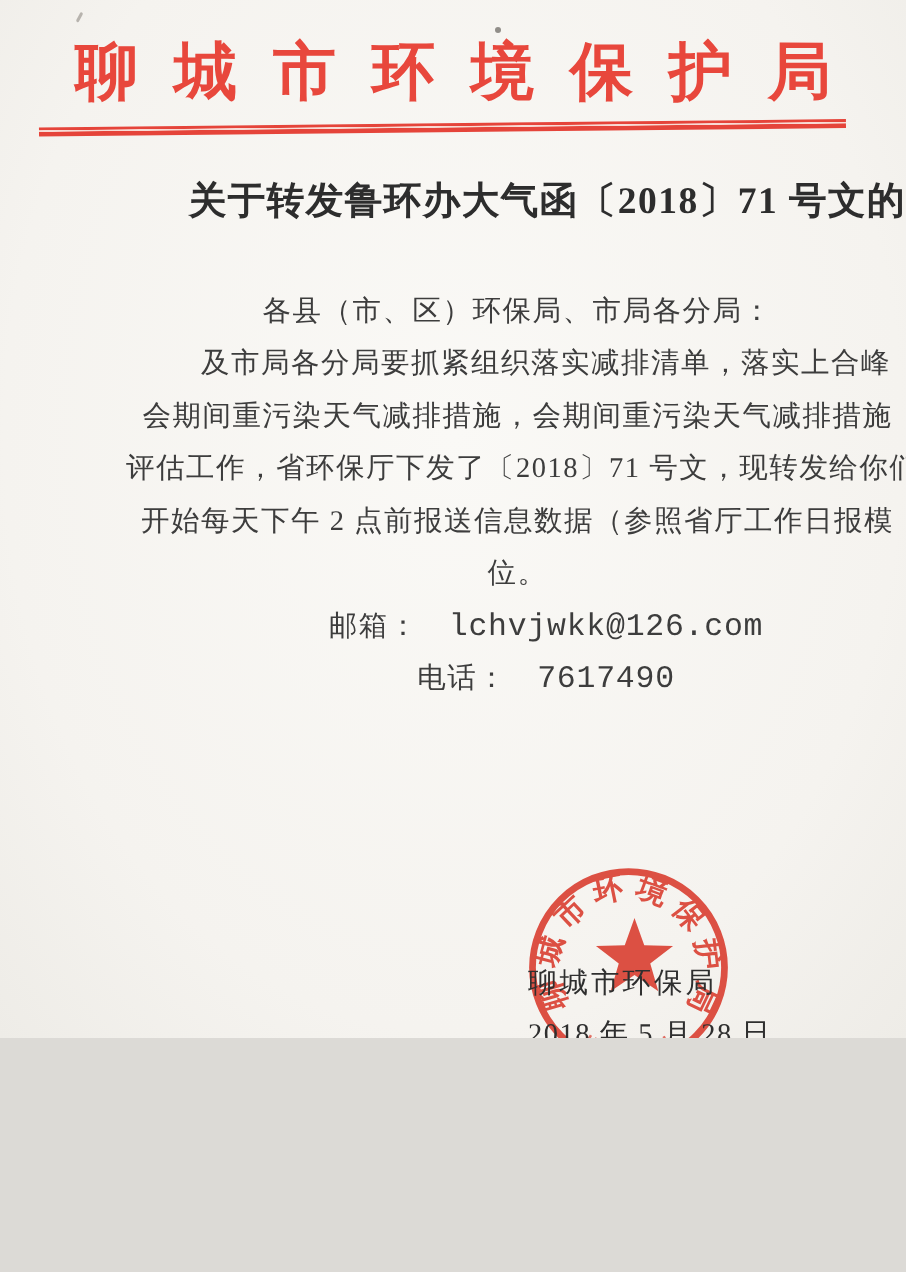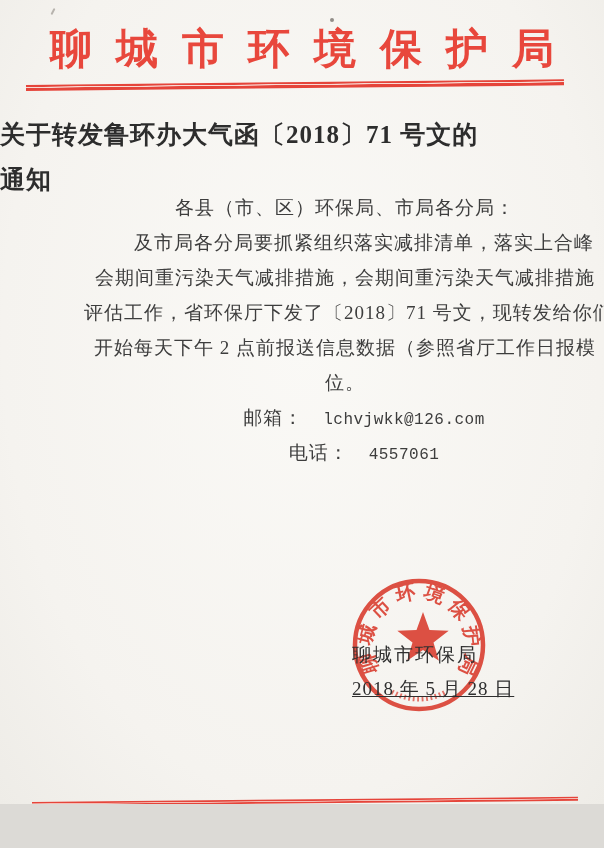--- a/index.html
+++ b/index.html
@@ -2,21 +2,21 @@
 <html><head>
 <meta charset="utf-8">
 <style>
   html,body{margin:0;padding:0;}
   body{
     width:604px;height:848px;
     font-family:"Liberation Serif","DejaVu Serif",serif;
     background:#dcdad6;
   }
   .page{
-    position:relative;width:604px;height:804px;overflow:hidden;
+    position:relative;width:604px;height:692px;overflow:hidden;
     background:radial-gradient(ellipse at 50% 42%, #faf9f6 0%, #f5f3ef 70%, #eeece7 100%);
     color:#3a3a3a;
   }
   .speck{position:absolute;background:#8f8a83;}
   .s1{left:52px;top:8px;width:2px;height:7px;border-radius:2px;transform:rotate(28deg);opacity:.6;}
   .s2{left:330px;top:18px;width:4px;height:4px;border-radius:50%;background:#6f6b66;opacity:.75;}
   .letterhead{
     position:absolute;top:22px;left:0;width:100%;
     text-align:center;padding-left:24px;box-sizing:border-box;
     font-size:42px;line-height:54px;font-weight:bold;
@@ -26,30 +26,30 @@
   .rule-top{
     top:85px;left:26px;width:538px;height:6px;transform:rotate(-0.6deg);
     background:linear-gradient(to bottom,#e5443a 0%,#e5443a 28%,#f8dbd5 34%,#f8dbd5 46%,#e5443a 52%,#e5443a 100%);
   }
   .rule-bottom{
     top:802px;left:32px;width:546px;height:4px;transform:rotate(-0.55deg);
     background:linear-gradient(to bottom,#e5443a 0%,#e5443a 30%,#f3beb7 42%,#f3beb7 55%,#e5443a 65%,#e5443a 100%);
   }
   .doc-title{
     position:absolute;top:112px;left:0;width:100%;
-    text-align:left;font-size:25px;line-height:45px;font-weight:bold;
+    text-align:right;font-size:25px;line-height:45px;font-weight:bold;
     letter-spacing:1px;color:#2d2d2d;
   }
   .body-block{
     position:absolute;top:190px;left:84px;width:522px;
     font-size:19px;letter-spacing:1px;color:#3d3d3d;text-align:center;
   }
   .line{height:35px;line-height:35px;white-space:nowrap;}
   .indent{padding-left:38px;}
-  .latin{font-family:"Liberation Mono","DejaVu Sans Mono",monospace;font-size:16px;letter-spacing:.5px;margin-left:20px;}
+  .latin{font-family:"Liberation Mono","DejaVu Sans Mono",monospace;font-size:21px;letter-spacing:.5px;margin-left:20px;}
   .seal{position:absolute;left:349px;top:577px;opacity:.88;}
   .sig-org{
     position:absolute;left:352px;top:642px;
     font-size:19px;letter-spacing:2px;color:#2f2f2f;z-index:3;white-space:nowrap;
   }
   .sig-date{
     position:absolute;left:352px;top:676px;
     font-size:19px;letter-spacing:1px;color:#2f2f2f;z-index:3;white-space:nowrap;text-decoration:underline;
   }
 </style>
@@ -60,35 +60,34 @@
 
   <div class="speck s1"></div>
   <div class="speck s2"></div>
 
   <div class="letterhead">聊城市环境保护局</div>
 
   <div class="rule rule-top"></div>
 
   <div class="doc-title">
     <div>关于转发鲁环办大气函〔2018〕71 号文的</div>
-    <div>通知</div>
   </div>
 
   <div class="body-block">
     <div class="line">各县（市、区）环保局、市局各分局：</div>
     <div class="line indent">及市局各分局要抓紧组织落实减排清单，落实上合峰</div>
     <div class="line">会期间重污染天气减排措施，会期间重污染天气减排措施</div>
     <div class="line">评估工作，省环保厅下发了〔2018〕71 号文，现转发给你们，</div>
     <div class="line">开始每天下午 2 点前报送信息数据（参照省厅工作日报模</div>
     <div class="line">位。</div>
     <div class="line indent">
       <span>邮箱：</span><span class="latin">lchvjwkk@126.com</span>
     </div>
     <div class="line indent">
-      <span>电话：</span><span class="latin">4557061</span>
+      <span>电话：</span><span class="latin">7617490</span>
     </div>
   </div>
 
   <svg class="seal" width="140" height="140" viewBox="0 0 140 140">
     <defs>
       <path id="sealTextArc" d="M 31.5,95 A 47,47 0 1 1 108.5,95" fill="none"></path>
     </defs>
     <circle cx="70" cy="68" r="64" fill="none" stroke="#d93a2c" stroke-width="4.5"></circle>
     <polygon fill="#d93a2c" points="74,35 80.5,53.1 99.7,53.7 84.5,65.4 89.9,83.8 74,73 58.1,83.8 63.5,65.4 48.3,53.7 67.5,53.1"></polygon>
     <text font-size="20" font-weight="bold" letter-spacing="6" fill="#d93a2c" font-family="'Liberation Serif','DejaVu Serif',serif">

